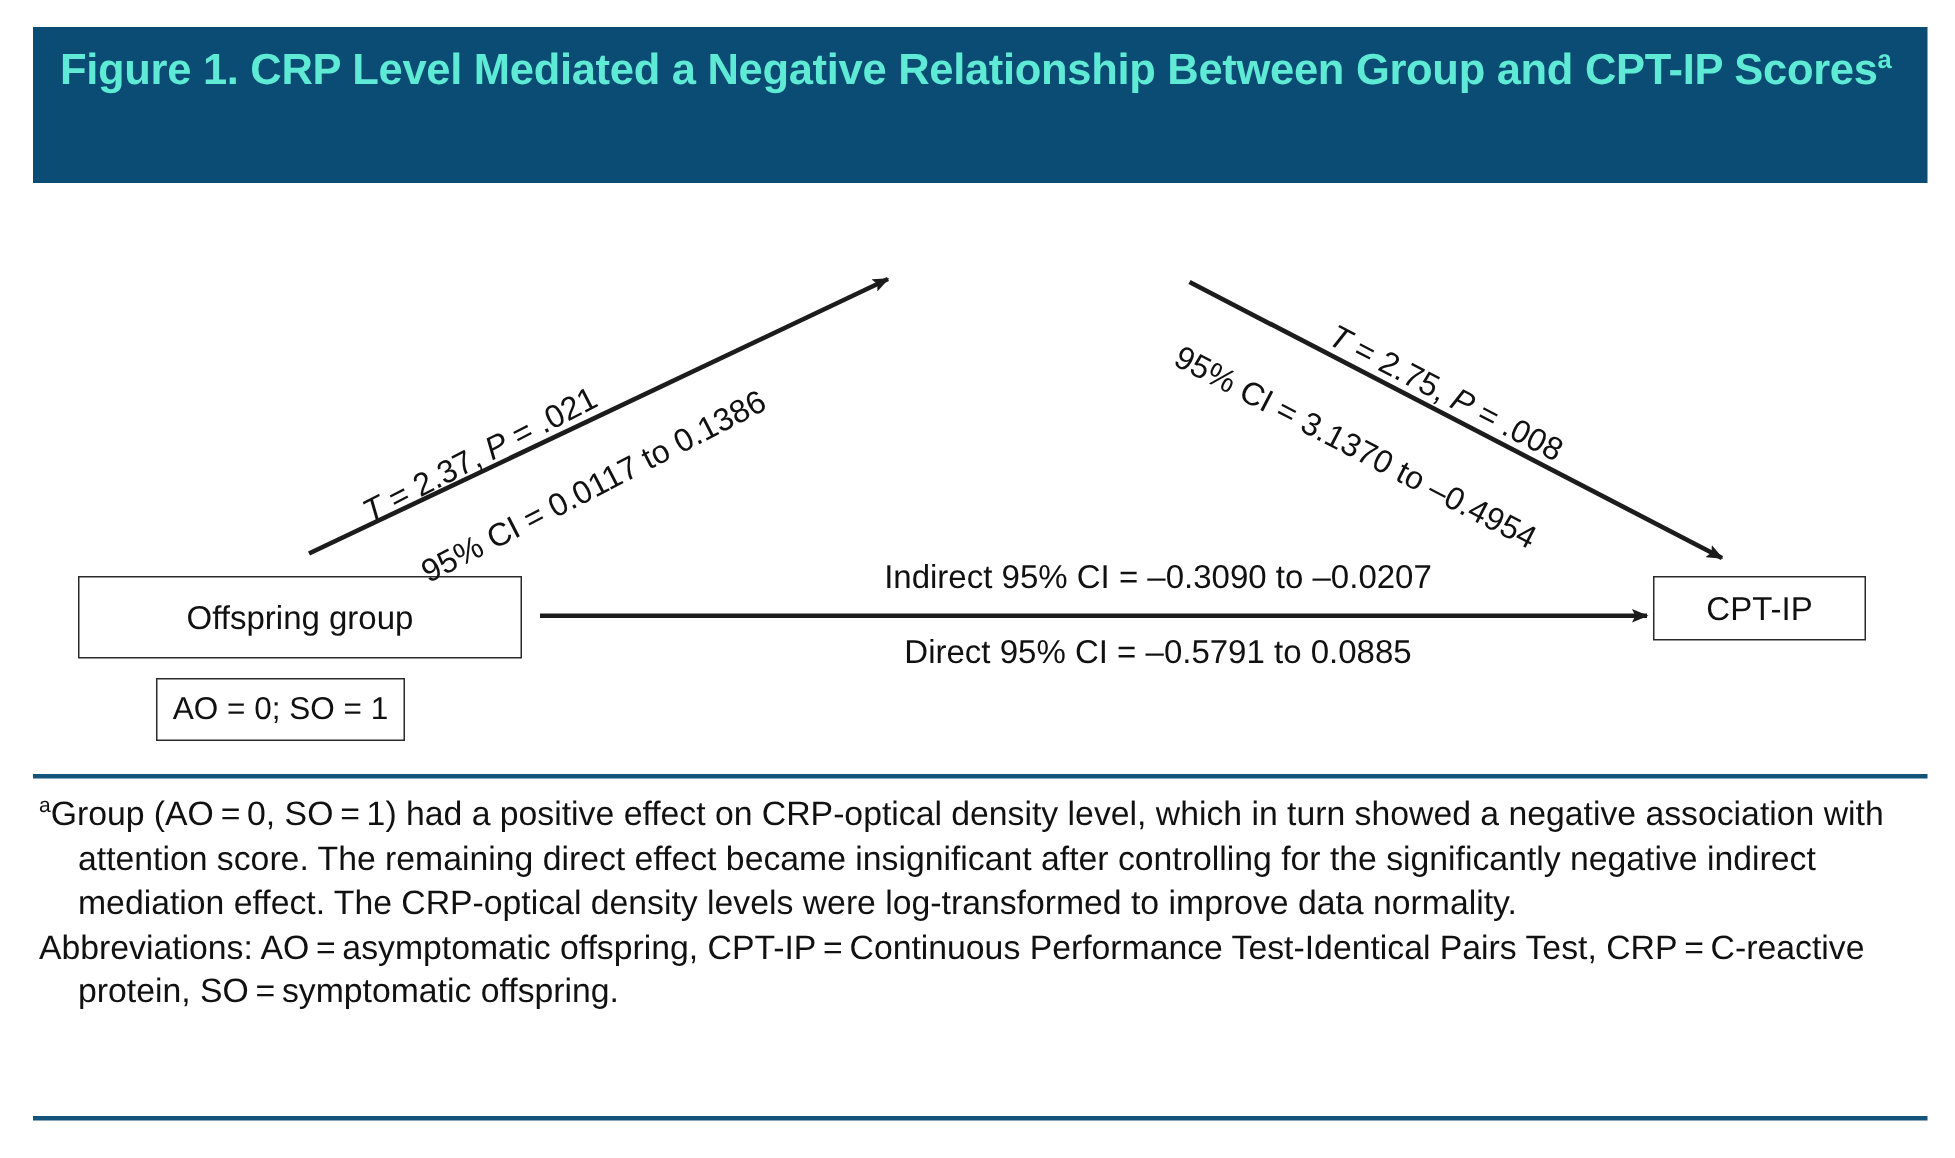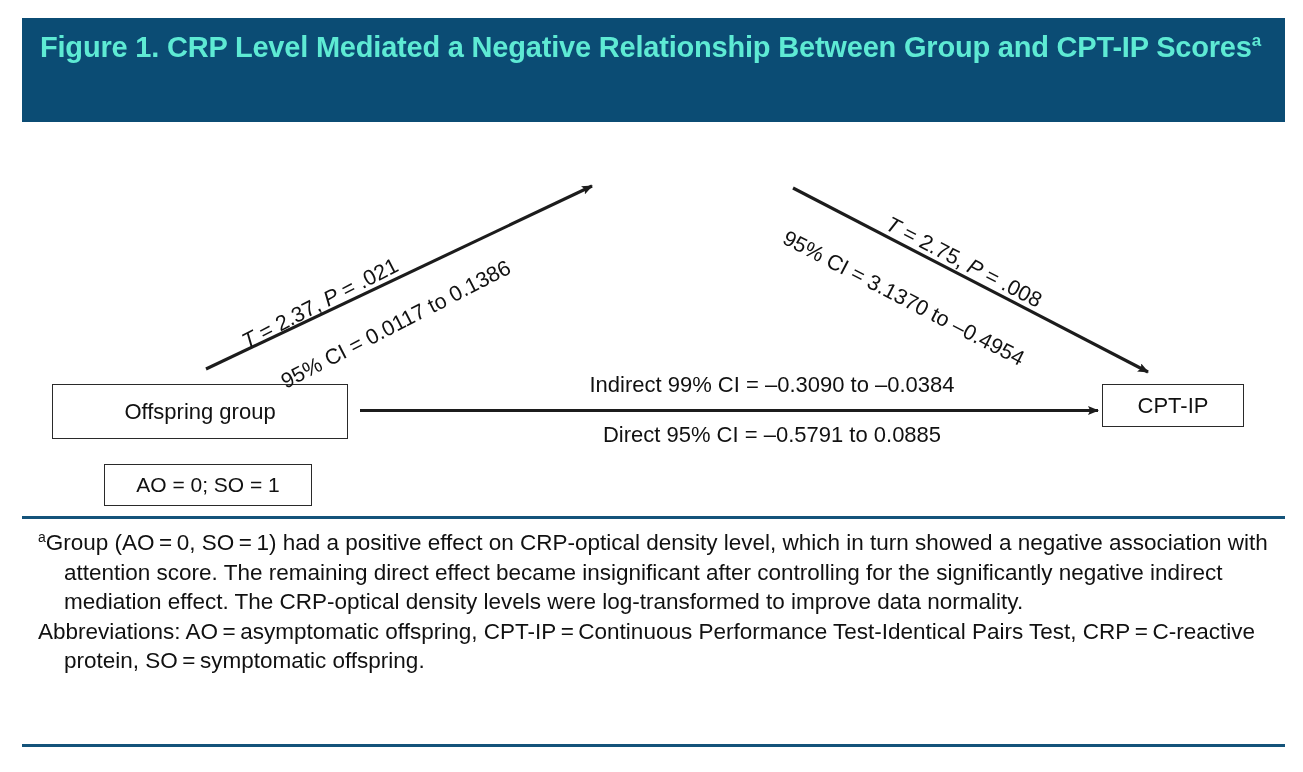--- a/index.html
+++ b/index.html
@@ -63,21 +63,21 @@
     box-sizing: border-box;
     display: flex;
     align-items: center;
     justify-content: center;
     font-size: 22px;
     color: #111111;
     white-space: nowrap;
   }
   #box-crp    { left: 602px; top: 36px;  width: 186px; height: 54px; }
   #box-group  { left: 52px;  top: 262px; width: 296px; height: 55px; }
-  #box-aoso   { left: 104px; top: 330px; width: 208px; height: 42px; font-size: 21px; border-width: 1.4px; margin-top: 12px; }
+  #box-aoso   { left: 104px; top: 330px; width: 166px; height: 42px; font-size: 21px; border-width: 1.4px; }
   #box-cptip  { left: 1102px;top: 262px; width: 142px; height: 43px; align-items: center; }
 
   
   .edge-label {
     position: absolute;
     font-size: 21.5px;
     color: #111111;
     white-space: nowrap;
     transform-origin: 0 0;
   }
@@ -114,21 +114,21 @@
   #footnote {
     position: absolute;
     left: 22px;
     top: 528px;
     width: 1265px;
     font-size: 22.5px;
     line-height: 29.5px;
     color: #111111;
   }
   #footnote p {
-    margin: 0 0 0 16px;
+    margin: 0 0 0 4px;
     text-indent: 0;
     padding-left: 26px;
   }
   #footnote p > .hang {
     margin-left: -26px;
   }
   #footnote sup {
     font-size: 14px;
     vertical-align: super;
     line-height: 0;
@@ -171,21 +171,21 @@
   </div>
 
   <div class="edge-label" id="lbl-a1"><span class="ital">T</span><span> = 2.37, </span><span class="ital">P</span><span> = .021</span></div>
 
   <div class="edge-label" id="lbl-a2">95% CI = 0.0117 to 0.1386</div>
 
   <div class="edge-label" id="lbl-b1"><span class="ital">T</span><span> = 2.75, </span><span class="ital">P</span><span> = .008</span></div>
 
   <div class="edge-label" id="lbl-b2">95% CI = 3.1370 to –0.4954</div>
 
-  <div class="mid-label" id="lbl-indirect">Indirect 99% CI = –0.3090 to –0.0384</div>
+  <div class="mid-label" id="lbl-indirect">Indirect 95% CI = –0.3090 to –0.0207</div>
   <div class="mid-label" id="lbl-direct">Direct 95% CI = –0.5791 to 0.0885</div>
 </div>
 
 <div class="rule" id="rule-top"></div>
 <div class="rule" id="rule-bottom"></div>
 
 <div id="footnote">
   <p><span class="hang"><sup>a</sup></span><span>Group (AO = 0, SO = 1) had a positive effect on CRP-optical density level, which in turn showed a negative association with attention score. The remaining direct effect became insignificant after controlling for the significantly negative indirect mediation effect. The CRP-optical density levels were log-transformed to improve data normality.</span></p>
   <p><span class="hang">Abbreviations: AO = asymptomatic offspring, CPT-IP = Continuous Performance Test-Identical Pairs Test, CRP = C-reactive protein, SO = symptomatic offspring.</span></p>
 </div>

